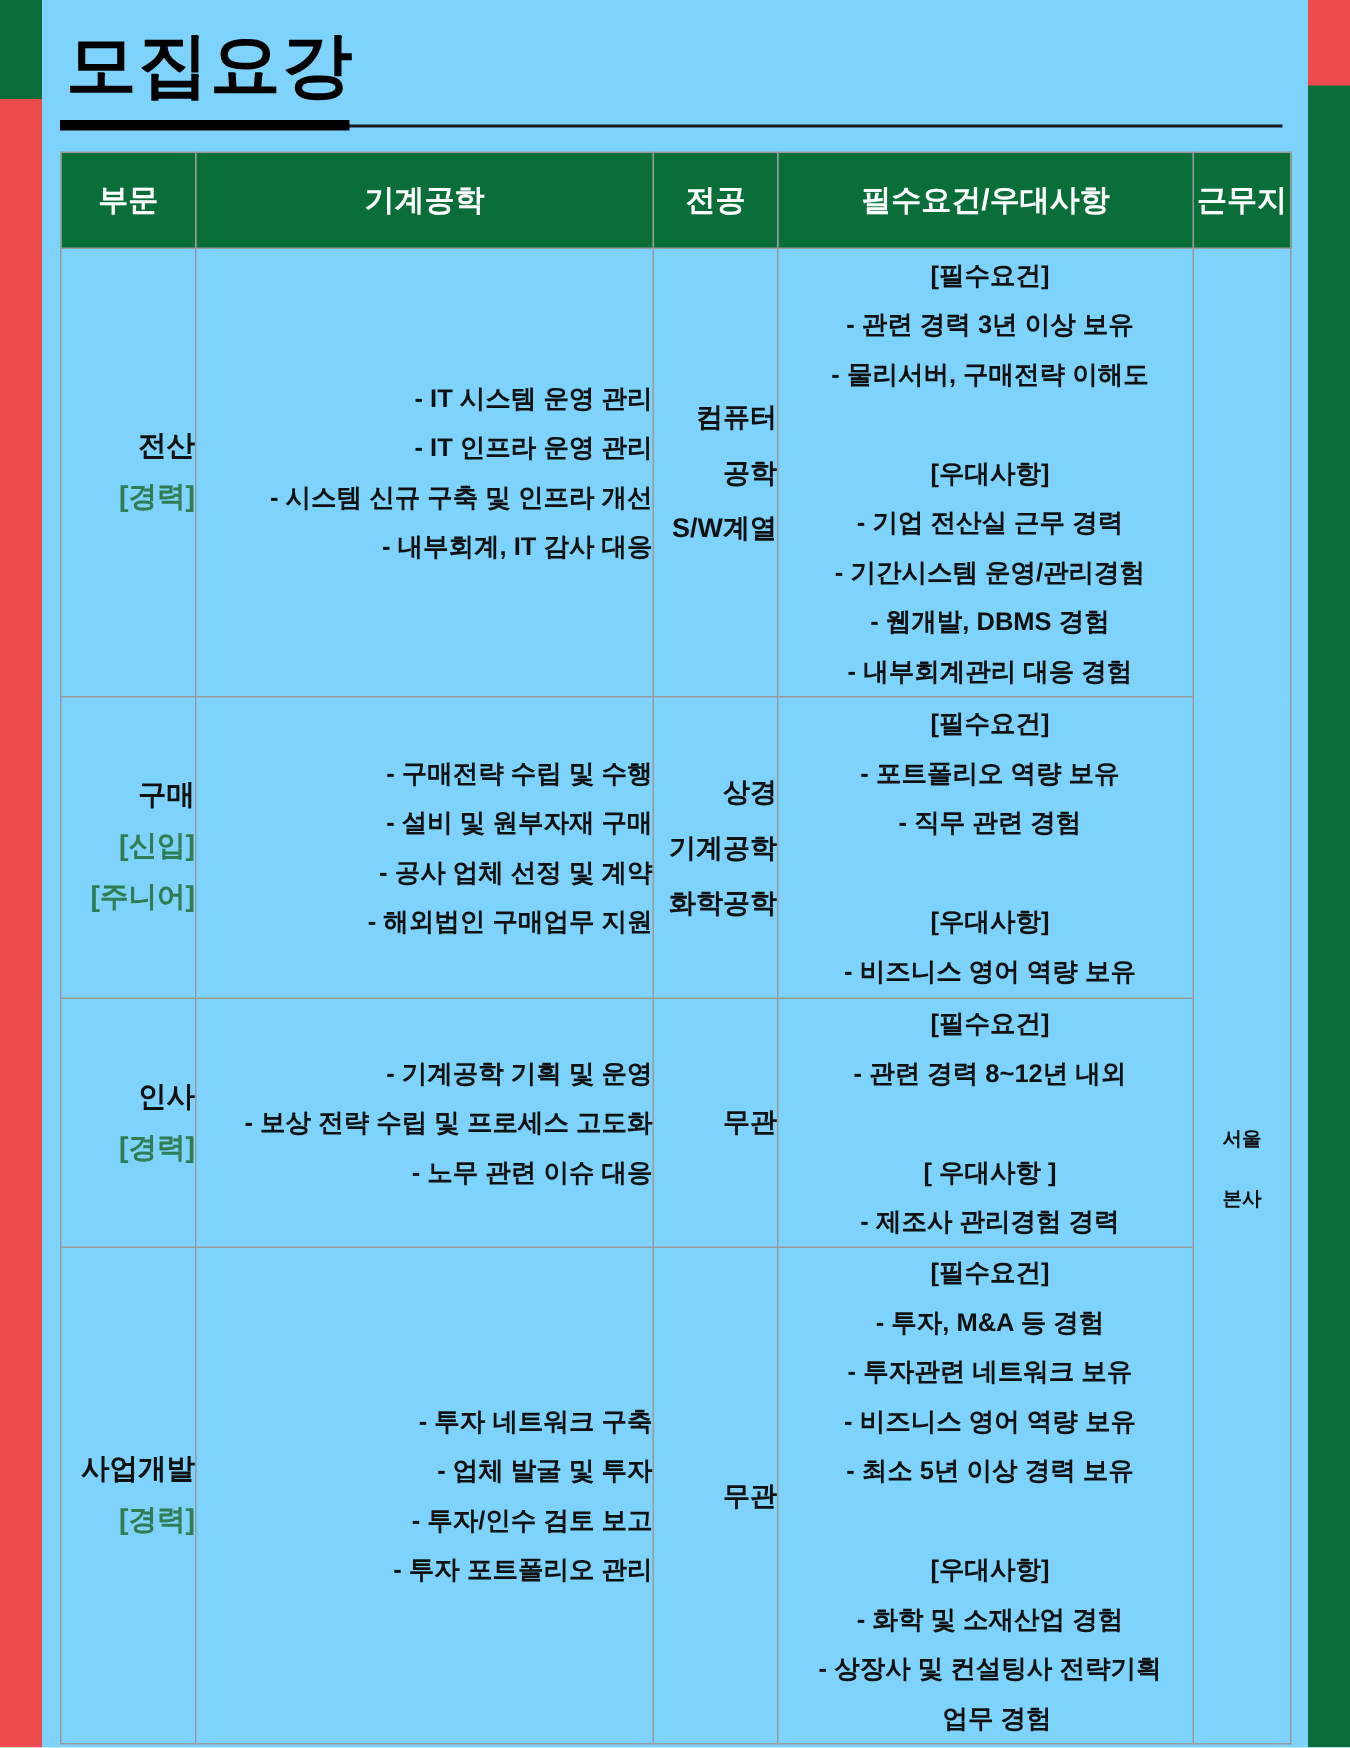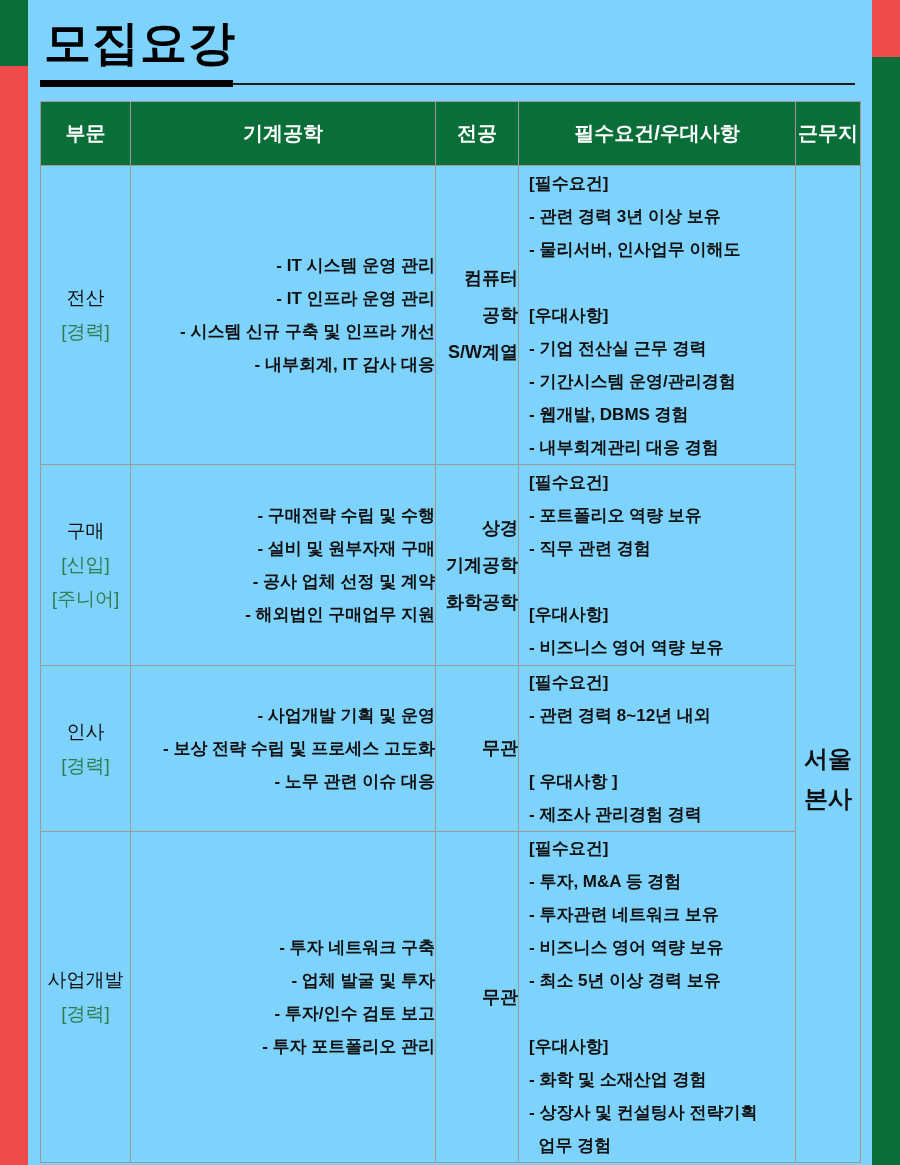--- a/index.html
+++ b/index.html
@@ -44,31 +44,31 @@
   tr.row-3 { height: 164px; }
   tr.row-4 { height: 326px; }
   th.hcell {
     background: #0A6E38;
     color: #ffffff;
     font-size: 20px; font-weight: 700;
     text-align: center;
     border-color: #b5b5b5;
   }
   td { color: #111111; }
-  .cell-division { text-align: center; font-size: 19px; font-weight: 400; }
+  .cell-division { text-align: right; font-size: 19px; font-weight: 700; }
   .cell-division .line { line-height: 34px; }
   .cell-division .tag  { line-height: 34px; color: #2F7D53; }
   .cell-duties { text-align: right; padding-left: 14px; font-size: 17px; font-weight: 700; }
   .cell-duties .line { line-height: 33px; white-space: pre-wrap; }
   .cell-major { text-align: right; font-size: 18px; font-weight: 700; }
   .cell-major .line { line-height: 37px; }
   .cell-req { text-align: left; padding-left: 10px; padding-right: 4px; font-size: 17px; font-weight: 700; }
-  .cell-req .line { line-height: 33px; white-space: pre-wrap; }
+  .cell-req .line { line-height: 33px; white-space: pre-wrap; text-align: center; }
   .cell-location {
-    text-align: center; font-size: 24px; font-weight: 700;
+    text-align: center; font-size: 13px; font-weight: 700;
     padding-top: 230px;
   }
   .cell-location .line { line-height: 40px; }
 </style>
 </head>
 <body>
 
 <div class="page">
 
   <div class="stripe stripe-left">
@@ -116,21 +116,21 @@
             <div class="line">- 내부회계, IT 감사 대응</div>
           </td>
         <td class="cell-major">
             <div class="line">컴퓨터</div>
             <div class="line">공학</div>
             <div class="line">S/W계열</div>
           </td>
         <td class="cell-req">
             <div class="line">[필수요건]</div>
             <div class="line">- 관련 경력 3년 이상 보유</div>
-            <div class="line">- 물리서버, 인사업무 이해도</div>
+            <div class="line">- 물리서버, 구매전략 이해도</div>
             <div class="line">&nbsp;</div>
             <div class="line">[우대사항]</div>
             <div class="line">- 기업 전산실 근무 경력</div>
             <div class="line">- 기간시스템 운영/관리경험</div>
             <div class="line">- 웹개발, DBMS 경험</div>
             <div class="line">- 내부회계관리 대응 경험</div>
           </td>
         <td class="cell-location" rowspan="4">
             <div class="line">서울</div>
             <div class="line">본사</div>
@@ -165,21 +165,21 @@
           </td>
       </tr>
       <tr class="row-3">
         <td class="cell-division">
           <div class="line">인사</div>
           <div>
               <div class="tag">[경력]</div>
             </div>
         </td>
         <td class="cell-duties">
-            <div class="line">- 사업개발 기획 및 운영</div>
+            <div class="line">- 기계공학 기획 및 운영</div>
             <div class="line">- 보상 전략 수립 및 프로세스 고도화</div>
             <div class="line">- 노무 관련 이슈 대응</div>
           </td>
         <td class="cell-major">
             <div class="line">무관</div>
           </td>
         <td class="cell-req">
             <div class="line">[필수요건]</div>
             <div class="line">- 관련 경력 8~12년 내외</div>
             <div class="line">&nbsp;</div>

